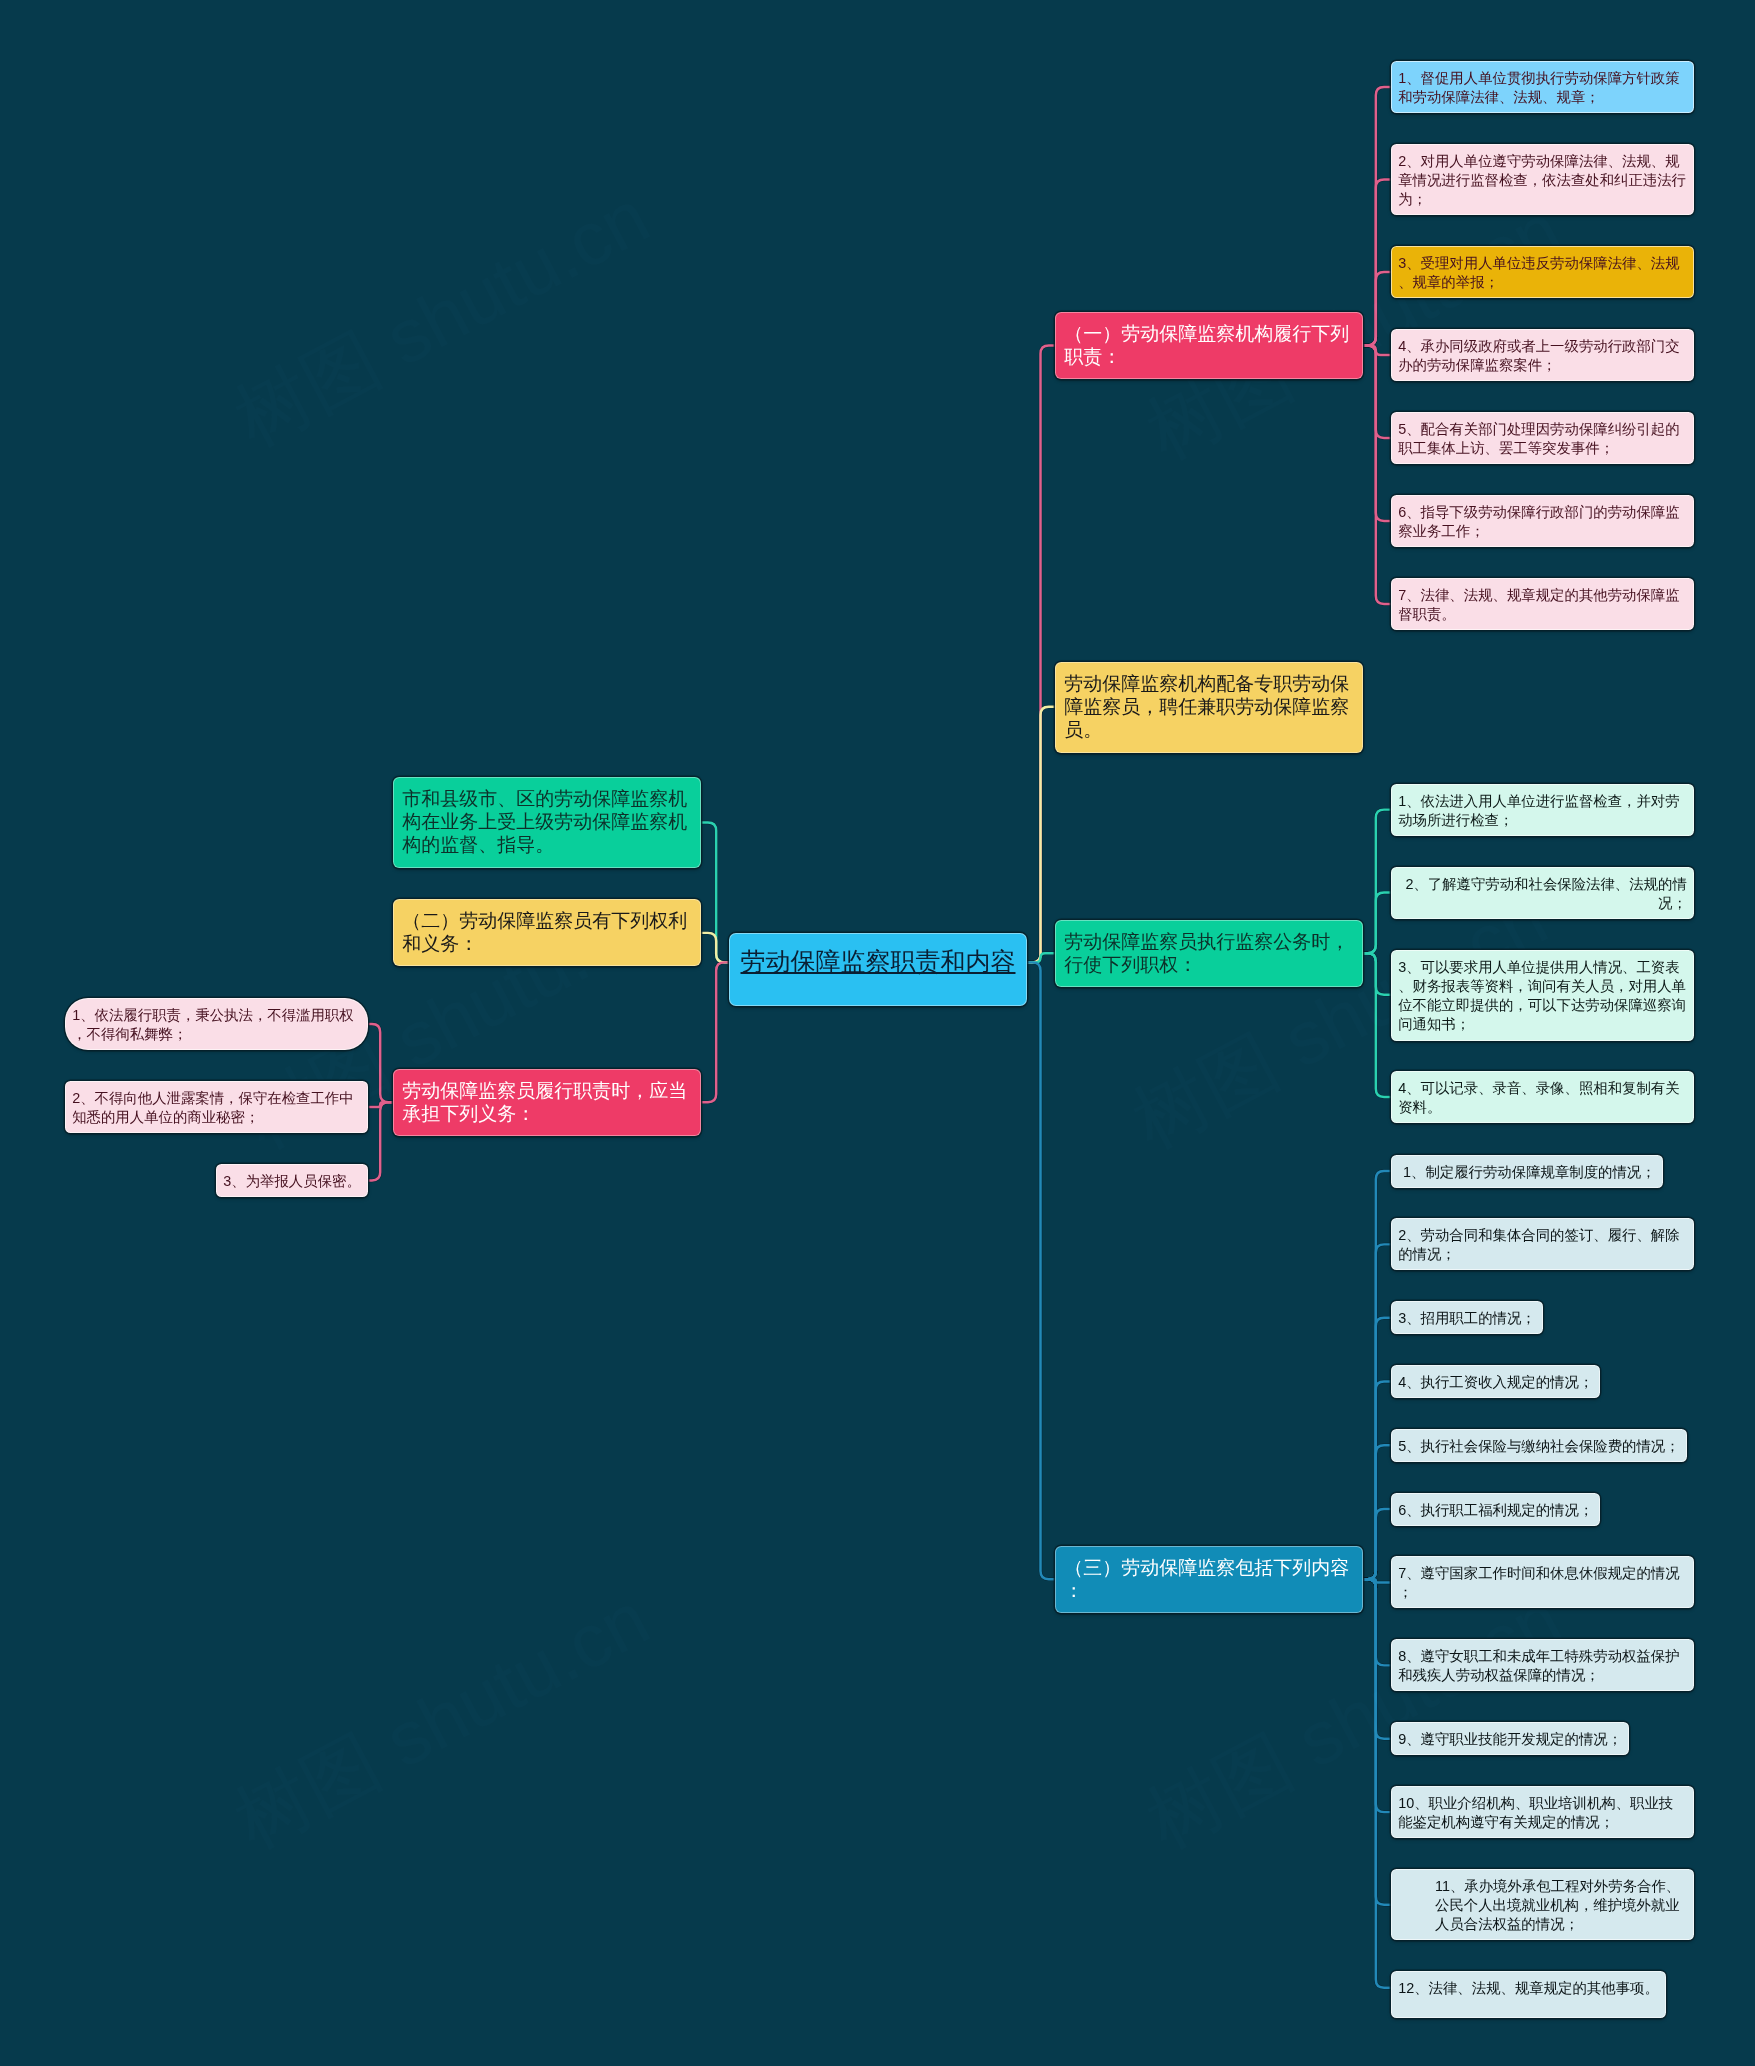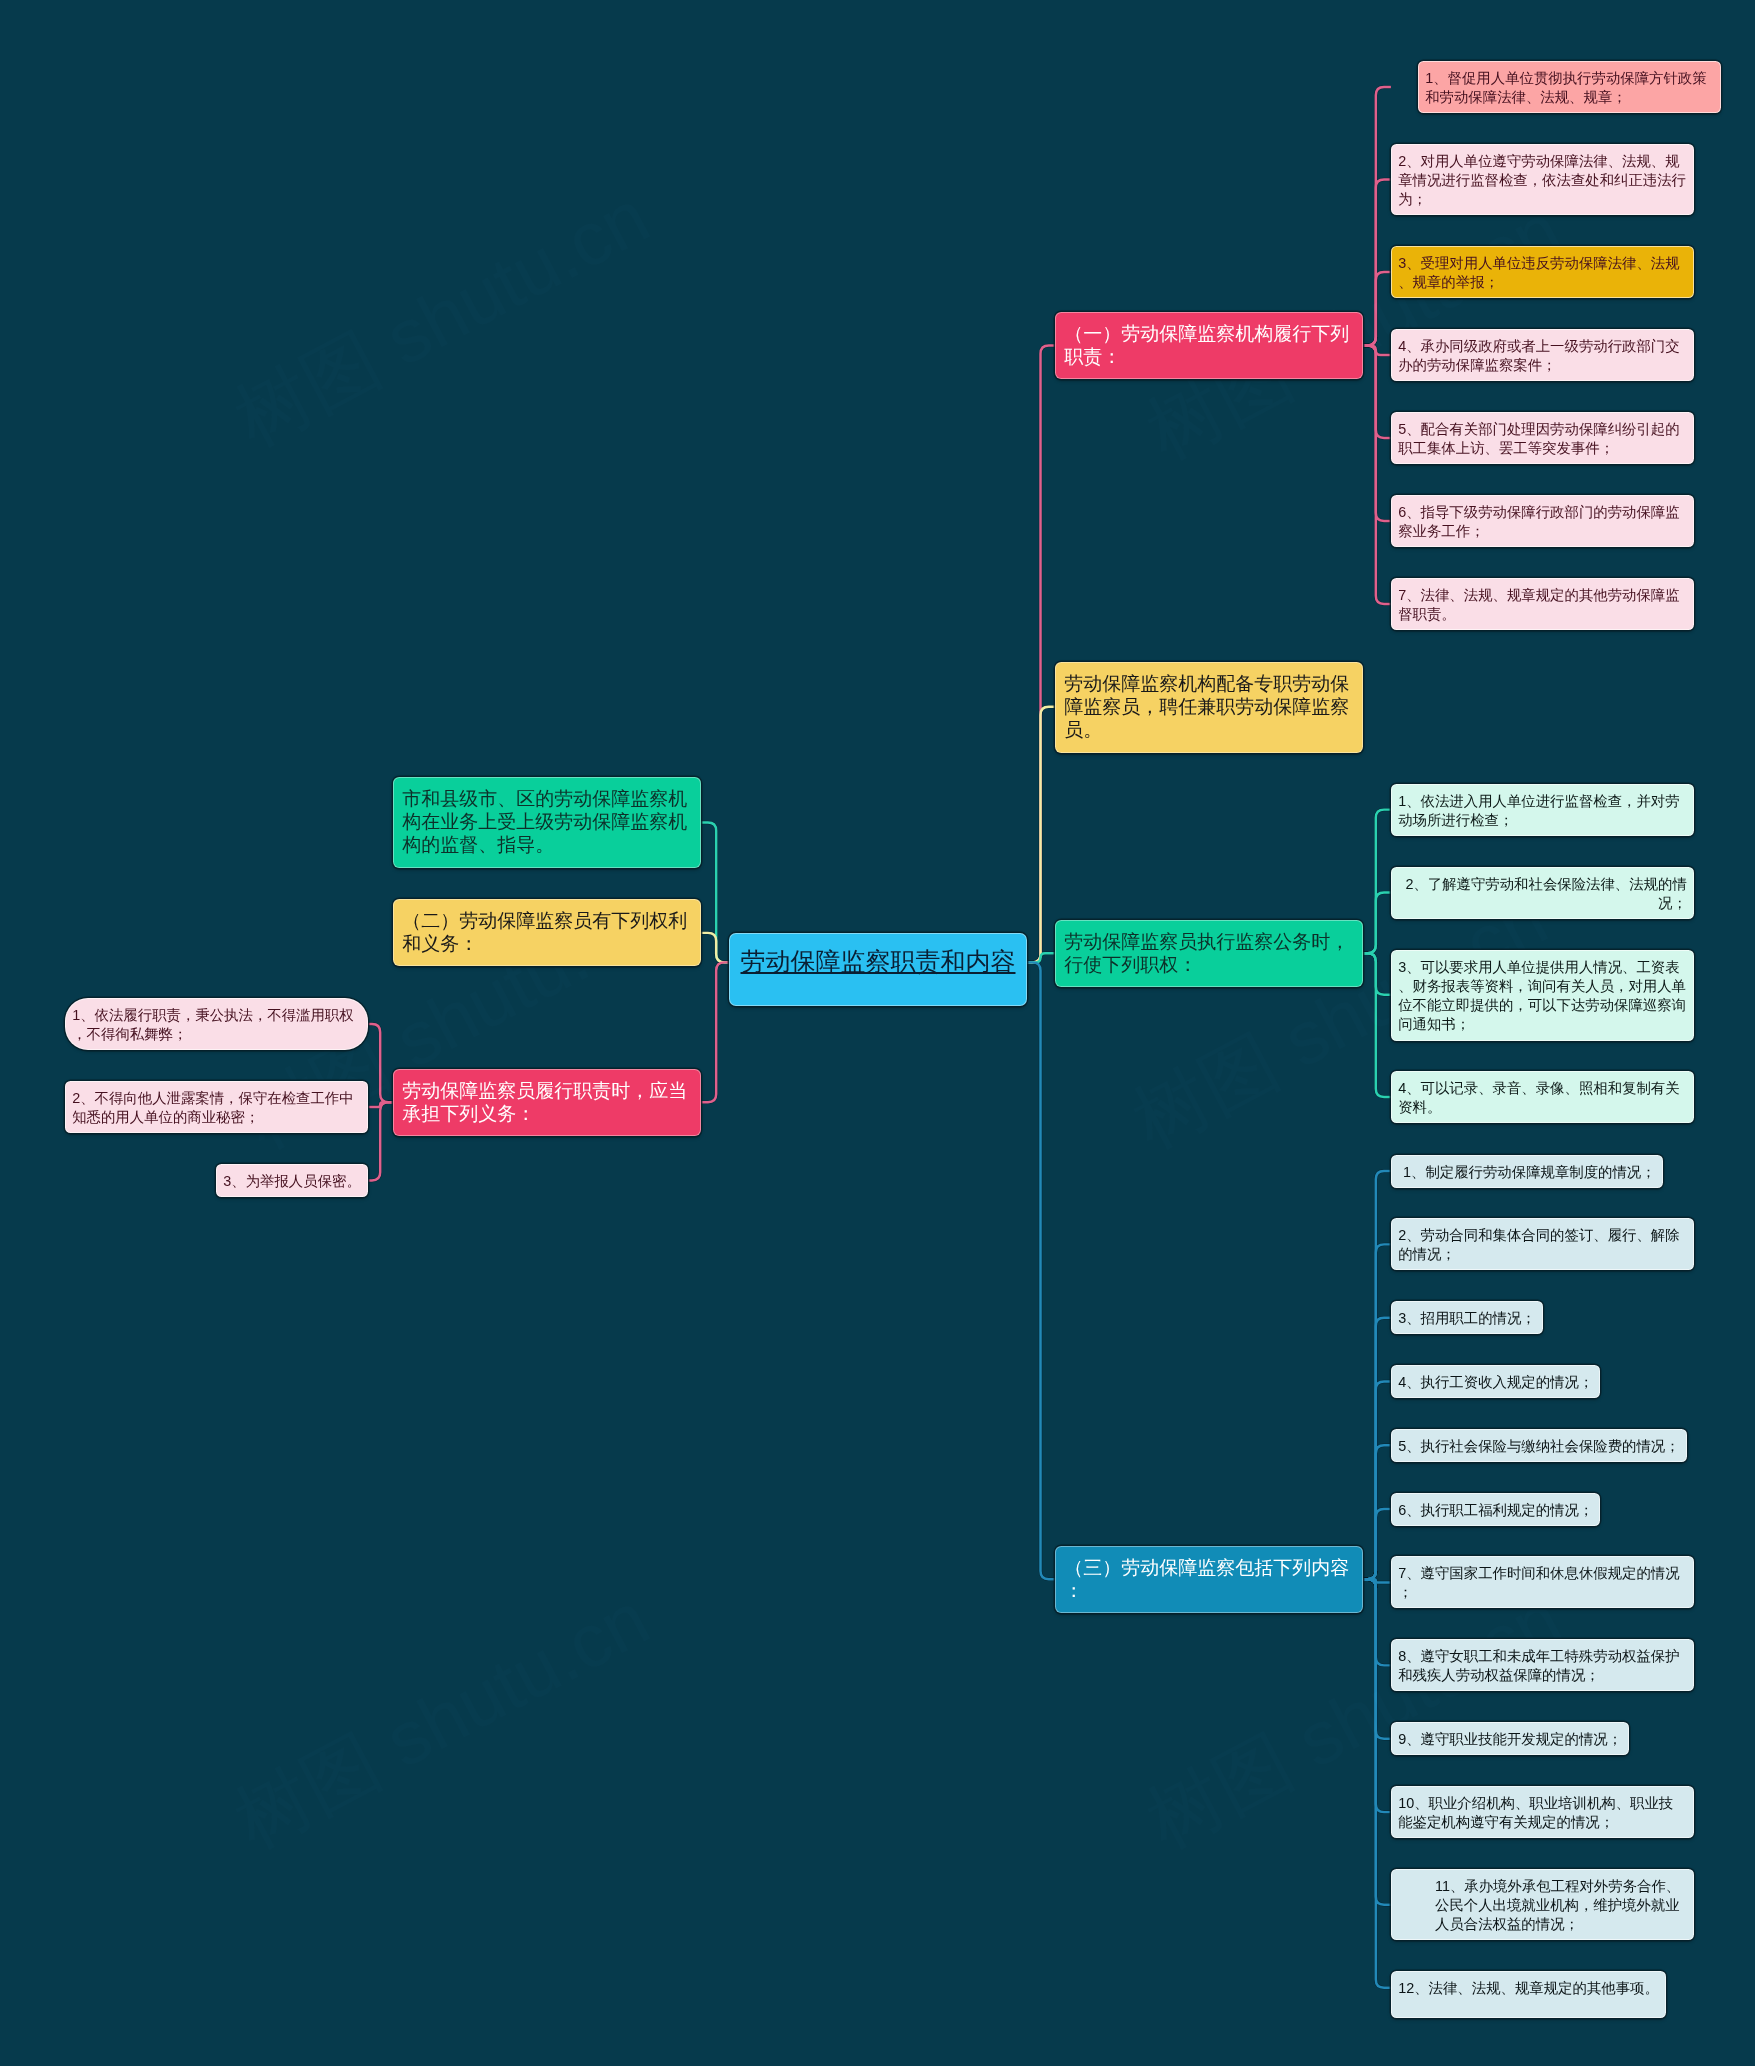--- a/index.html
+++ b/index.html
@@ -97,21 +97,21 @@
       <div class="wm" style="left: 218px; top: 381px; transform: rotate(-28deg);">树图 shutu.cn</div>
       <div class="wm" style="left: 1130px; top: 394px; transform: rotate(-28deg);">树图 shutu.cn</div>
       <div class="wm" style="left: 228px; top: 1083px; transform: rotate(-28deg);">树图 shutu.cn</div>
       <div class="wm" style="left: 1116px; top: 1083px; transform: rotate(-28deg);">树图 shutu.cn</div>
       <div class="wm" style="left: 218px; top: 1783px; transform: rotate(-28deg);">树图 shutu.cn</div>
       <div class="wm" style="left: 1130px; top: 1783px; transform: rotate(-28deg);">树图 shutu.cn</div>
     </div>
   <div id="node-layer">
       <div class="node root" style="left: 729px; top: 933px; width: 298px; height: 73px; background: rgb(42, 192, 242); color: rgb(10, 31, 51); text-decoration: underline;">劳动保障监察职责和内容</div>
       <div class="node b1" style="left: 1055px; top: 312px; width: 308px; height: 67px; background: rgb(238, 59, 103); color: rgb(255, 255, 255);">（一）劳动保障监察机构履行下列职责：</div>
-      <div class="node leaf" style="top: 61px; max-width: 303px; height: 52px; background: #fca5a5; color: rgb(69, 16, 31); left: 1391px; margin-left: 27px;">1、督促用人单位贯彻执行劳动保障方针政策和劳动保障法律、法规、规章；</div>
+      <div class="node leaf" style="top: 61px; max-width: 303px; height: 52px; background: #7dd3fc; color: rgb(69, 16, 31); left: 1391px;">1、督促用人单位贯彻执行劳动保障方针政策和劳动保障法律、法规、规章；</div>
       <div class="node leaf" style="top: 144px; max-width: 303px; height: 71px; background: rgb(250, 222, 231); color: rgb(69, 16, 31); left: 1391px;">2、对用人单位遵守劳动保障法律、法规、规章情况进行监督检查，依法查处和纠正违法行为；</div>
       <div class="node leaf" style="top: 246px; max-width: 303px; height: 52px; background: #eab308; color: rgb(69, 16, 31); left: 1391px;">3、受理对用人单位违反劳动保障法律、法规、规章的举报；</div>
       <div class="node leaf" style="top: 329px; max-width: 303px; height: 52px; background: rgb(250, 222, 231); color: rgb(69, 16, 31); left: 1391px;">4、承办同级政府或者上一级劳动行政部门交办的劳动保障监察案件；</div>
       <div class="node leaf" style="top: 412px; max-width: 303px; height: 52px; background: rgb(250, 222, 231); color: rgb(69, 16, 31); left: 1391px;">5、配合有关部门处理因劳动保障纠纷引起的职工集体上访、罢工等突发事件；</div>
       <div class="node leaf" style="top: 495px; max-width: 303px; height: 52px; background: rgb(250, 222, 231); color: rgb(69, 16, 31); left: 1391px;">6、指导下级劳动保障行政部门的劳动保障监察业务工作；</div>
       <div class="node leaf" style="top: 578px; max-width: 303px; height: 52px; background: rgb(250, 222, 231); color: rgb(69, 16, 31); left: 1391px;">7、法律、法规、规章规定的其他劳动保障监督职责。</div>
       <div class="node b1" style="left: 1055px; top: 662px; width: 308px; height: 91px; background: rgb(246, 210, 99); color: rgb(25, 25, 25);">劳动保障监察机构配备专职劳动保障监察员，聘任兼职劳动保障监察员。</div>
       <div class="node b1" style="left: 1055px; top: 920px; width: 308px; height: 67px; background: rgb(9, 207, 155); color: rgb(13, 48, 41);">劳动保障监察员执行监察公务时，行使下列职权：</div>
       <div class="node leaf" style="top: 784px; max-width: 303px; height: 52px; background: rgb(212, 247, 236); color: rgb(13, 26, 24); left: 1391px;">1、依法进入用人单位进行监督检查，并对劳动场所进行检查；</div>
       <div class="node leaf" style="top: 867px; max-width: 303px; height: 52px; background: rgb(212, 247, 236); color: rgb(13, 26, 24); left: 1391px; text-align: right;">2、了解遵守劳动和社会保险法律、法规的情况；</div>

